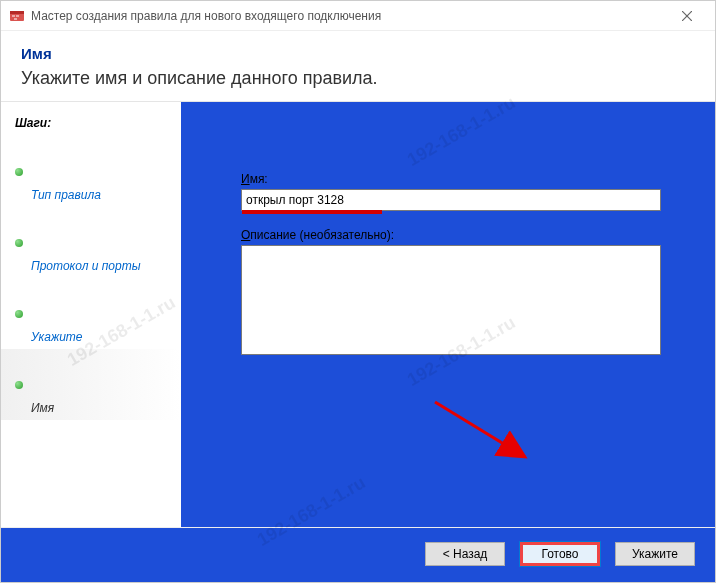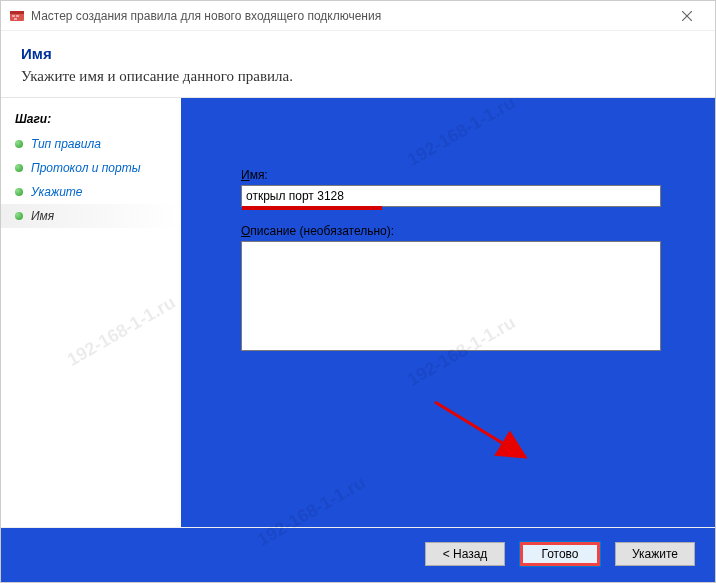--- a/index.html
+++ b/index.html
@@ -51,23 +51,22 @@
       padding: 14px 20px 12px 20px;
       background: #fff;
     }
     .header-title {
       font-size: 15px;
       font-weight: bold;
       color: #003399;
       margin-bottom: 6px;
     }
     .header-desc {
-      font-size: 15px;
+      font-size: 18px;
       color: #333;
-      font-family: Liberation Serif, serif;
     }
     .body {
       flex: 1;
       display: flex;
       border-top: 1px solid #e5e5e5;
       overflow: hidden;
     }
     .sidebar {
       width: 180px;
       background: #fff;
@@ -88,21 +87,21 @@
       cursor: pointer;
     }
     .step-bullet {
       width: 8px;
       height: 8px;
       border-radius: 50%;
       background: radial-gradient(circle at 30% 30%, #8fe08f, #2fa02f);
       margin-right: 8px;
       flex-shrink: 0;
     }
-    .step-label { color: #0066cc; }
+    .step-label { color: #0066cc; margin-top: 47px; }
     .step.active {
       background: linear-gradient(to right, #f0f0f0, #fff);
     }
     .step.active .step-label { color: #333; }
     .main {
       flex: 1;
       padding: 20px 24px 12px 60px;
       display: flex;
       flex-direction: column;
       position: relative;

